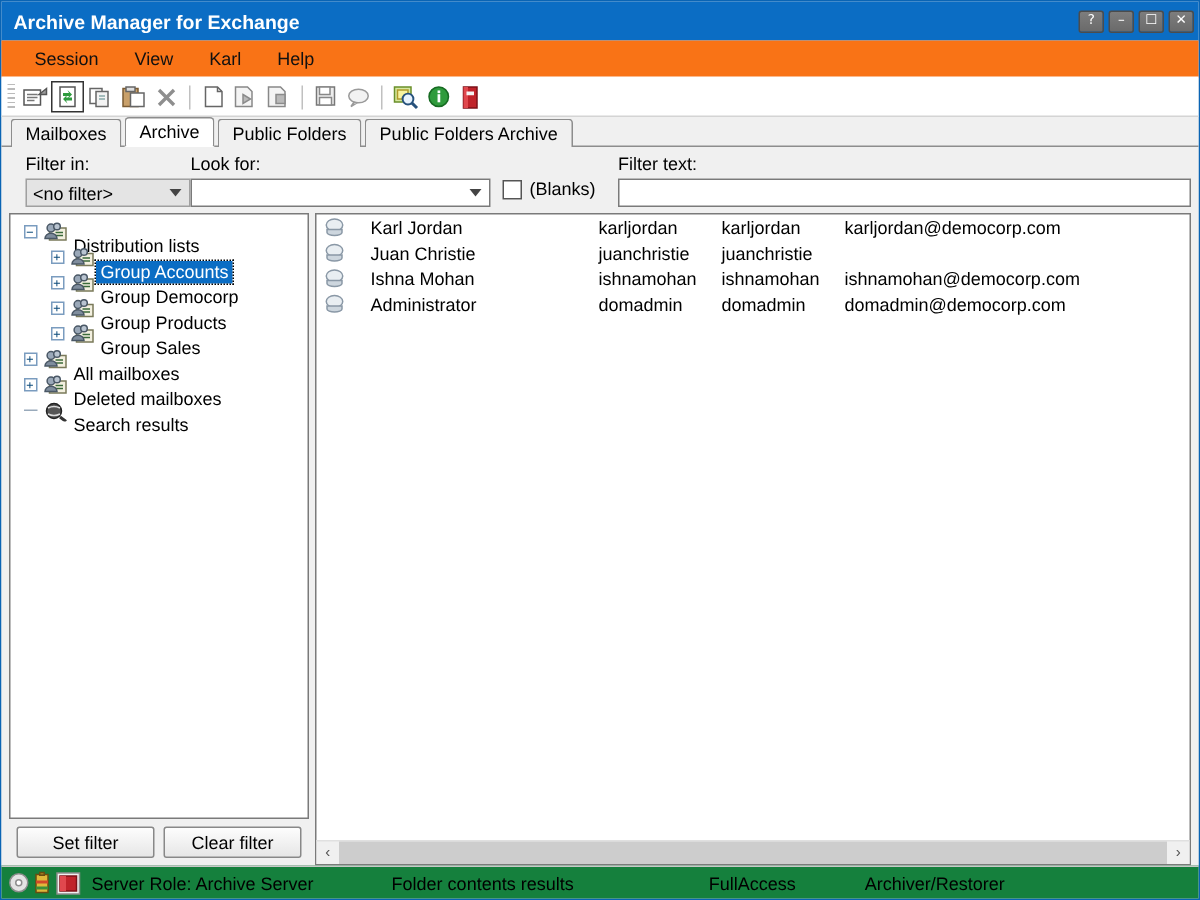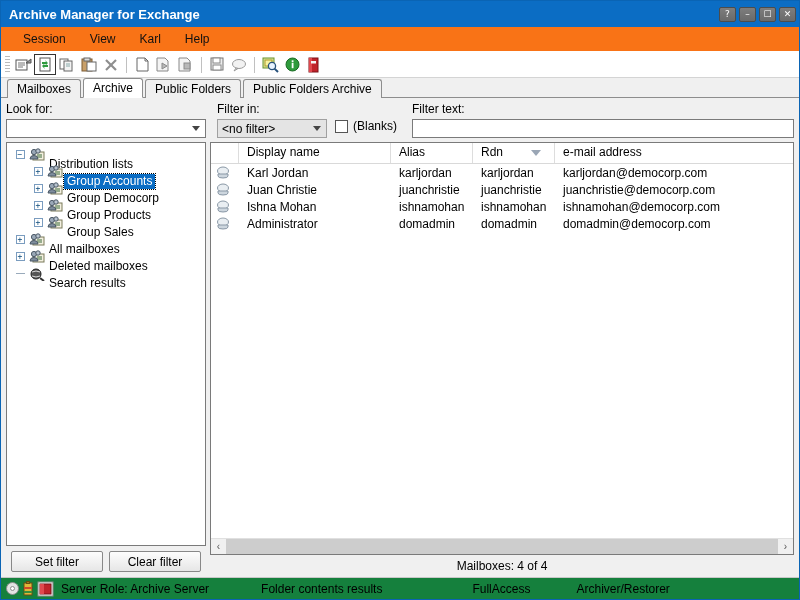--- a/index.html
+++ b/index.html
@@ -284,36 +284,36 @@
   <div class="tabstrip">
     <div class="tab">Mailboxes</div>
     <div class="tab active">Archive</div>
     <div class="tab">Public Folders</div>
     <div class="tab">Public Folders Archive</div>
   </div>
 
   <div class="content">
 
     <div class="filterbar">
+      <div class="fcol" style="width:110px;margin-left:11px;">
+        <div class="flabel">Filter in:</div>
+        <div class="combo disabled">
+          <span>&lt;no filter&gt;</span>
+          <span class="arrow"></span>
+        </div>
+      </div>
+
       <div class="fcol" style="width:200px;">
         <div class="flabel">Look for:</div>
         <div class="combo">
           <span></span>
           <span class="arrow"></span>
         </div>
       </div>
 
-      <div class="fcol" style="width:110px;margin-left:11px;">
-        <div class="flabel">Filter in:</div>
-        <div class="combo disabled">
-          <span>&lt;no filter&gt;</span>
-          <span class="arrow"></span>
-        </div>
-      </div>
-
       <div class="cbwrap">
         <div class="cbox"></div>
         <div class="cblabel">(Blanks)</div>
       </div>
 
       <div class="fcol" style="flex:1;margin-left:15px;">
         <div class="flabel">Filter text:</div>
         <input class="txtbox" style="width: 100%; font-size: 12px; padding-left: 4px; font-family: &quot;Liberation Sans&quot;, sans-serif;" value="">
       </div>
     </div>
@@ -460,30 +460,20 @@
 
         <div class="btnrow">
           <div class="btn">Set filter</div>
           <div class="btn">Clear filter</div>
         </div>
       </div>
 
       <div class="rightpane">
         <div class="listview">
 
-          <div class="lv-head">
-            <div class="lv-th" style="width:28px;padding-left:0;"></div>
-            <div class="lv-th" style="width:152px;">Display name</div>
-            <div class="lv-th" style="width:82px;">Alias</div>
-            <div class="lv-th" style="width:82px;">
-              <span>Rdn</span>
-              <span class="sortmark"></span>
-            </div>
-            <div class="lv-th" style="flex:1;border-right:none;">e-mail address</div>
-          </div>
 
           <div class="lv-body">
 
             <div class="lv-row">
               <div class="lv-td" style="width:28px;padding-left:5px;">
                 <svg width="15" height="13" viewBox="0 0 15 13">
                   <ellipse cx="7" cy="5" rx="5.5" ry="4" fill="#e9eef2" stroke="#8a98a6"></ellipse>
                   <path d="M2 8 h10 v2 a5 2 0 0 1 -10 0 z" fill="#cdd6de" stroke="#8a98a6"></path>
                 </svg>
               </div>
@@ -496,21 +486,20 @@
             <div class="lv-row">
               <div class="lv-td" style="width:28px;padding-left:5px;">
                 <svg width="15" height="13" viewBox="0 0 15 13">
                   <ellipse cx="7" cy="5" rx="5.5" ry="4" fill="#e9eef2" stroke="#8a98a6"></ellipse>
                   <path d="M2 8 h10 v2 a5 2 0 0 1 -10 0 z" fill="#cdd6de" stroke="#8a98a6"></path>
                 </svg>
               </div>
               <div class="lv-td" style="width:152px;">Juan Christie</div>
               <div class="lv-td" style="width:82px;">juanchristie</div>
               <div class="lv-td" style="width:82px;">juanchristie</div>
-              <div class="lv-td" style="flex:1;">juanchristie@democorp.com</div>
             </div>
 
             <div class="lv-row">
               <div class="lv-td" style="width:28px;padding-left:5px;">
                 <svg width="15" height="13" viewBox="0 0 15 13">
                   <ellipse cx="7" cy="5" rx="5.5" ry="4" fill="#e9eef2" stroke="#8a98a6"></ellipse>
                   <path d="M2 8 h10 v2 a5 2 0 0 1 -10 0 z" fill="#cdd6de" stroke="#8a98a6"></path>
                 </svg>
               </div>
               <div class="lv-td" style="width:152px;">Ishna Mohan</div>
@@ -537,21 +526,20 @@
           <div class="hsb">
             <div class="hsb-arrow">‹</div>
             <div class="hsb-track">
               <div class="hsb-thumb"></div>
             </div>
             <div class="hsb-arrow">›</div>
           </div>
 
         </div>
 
-        <div class="statusline">Mailboxes: 4 of 4</div>
       </div>
 
     </div>
   </div>
 
   <div class="statusbar">
     <span style="margin-right:3px;">
       <svg width="15" height="15" viewBox="0 0 15 15">
         <circle cx="7.5" cy="7.5" r="6" fill="#e3e3e3" stroke="#8d8d8d"></circle>
         <circle cx="7.5" cy="7.5" r="2" fill="#fff" stroke="#8d8d8d"></circle>

